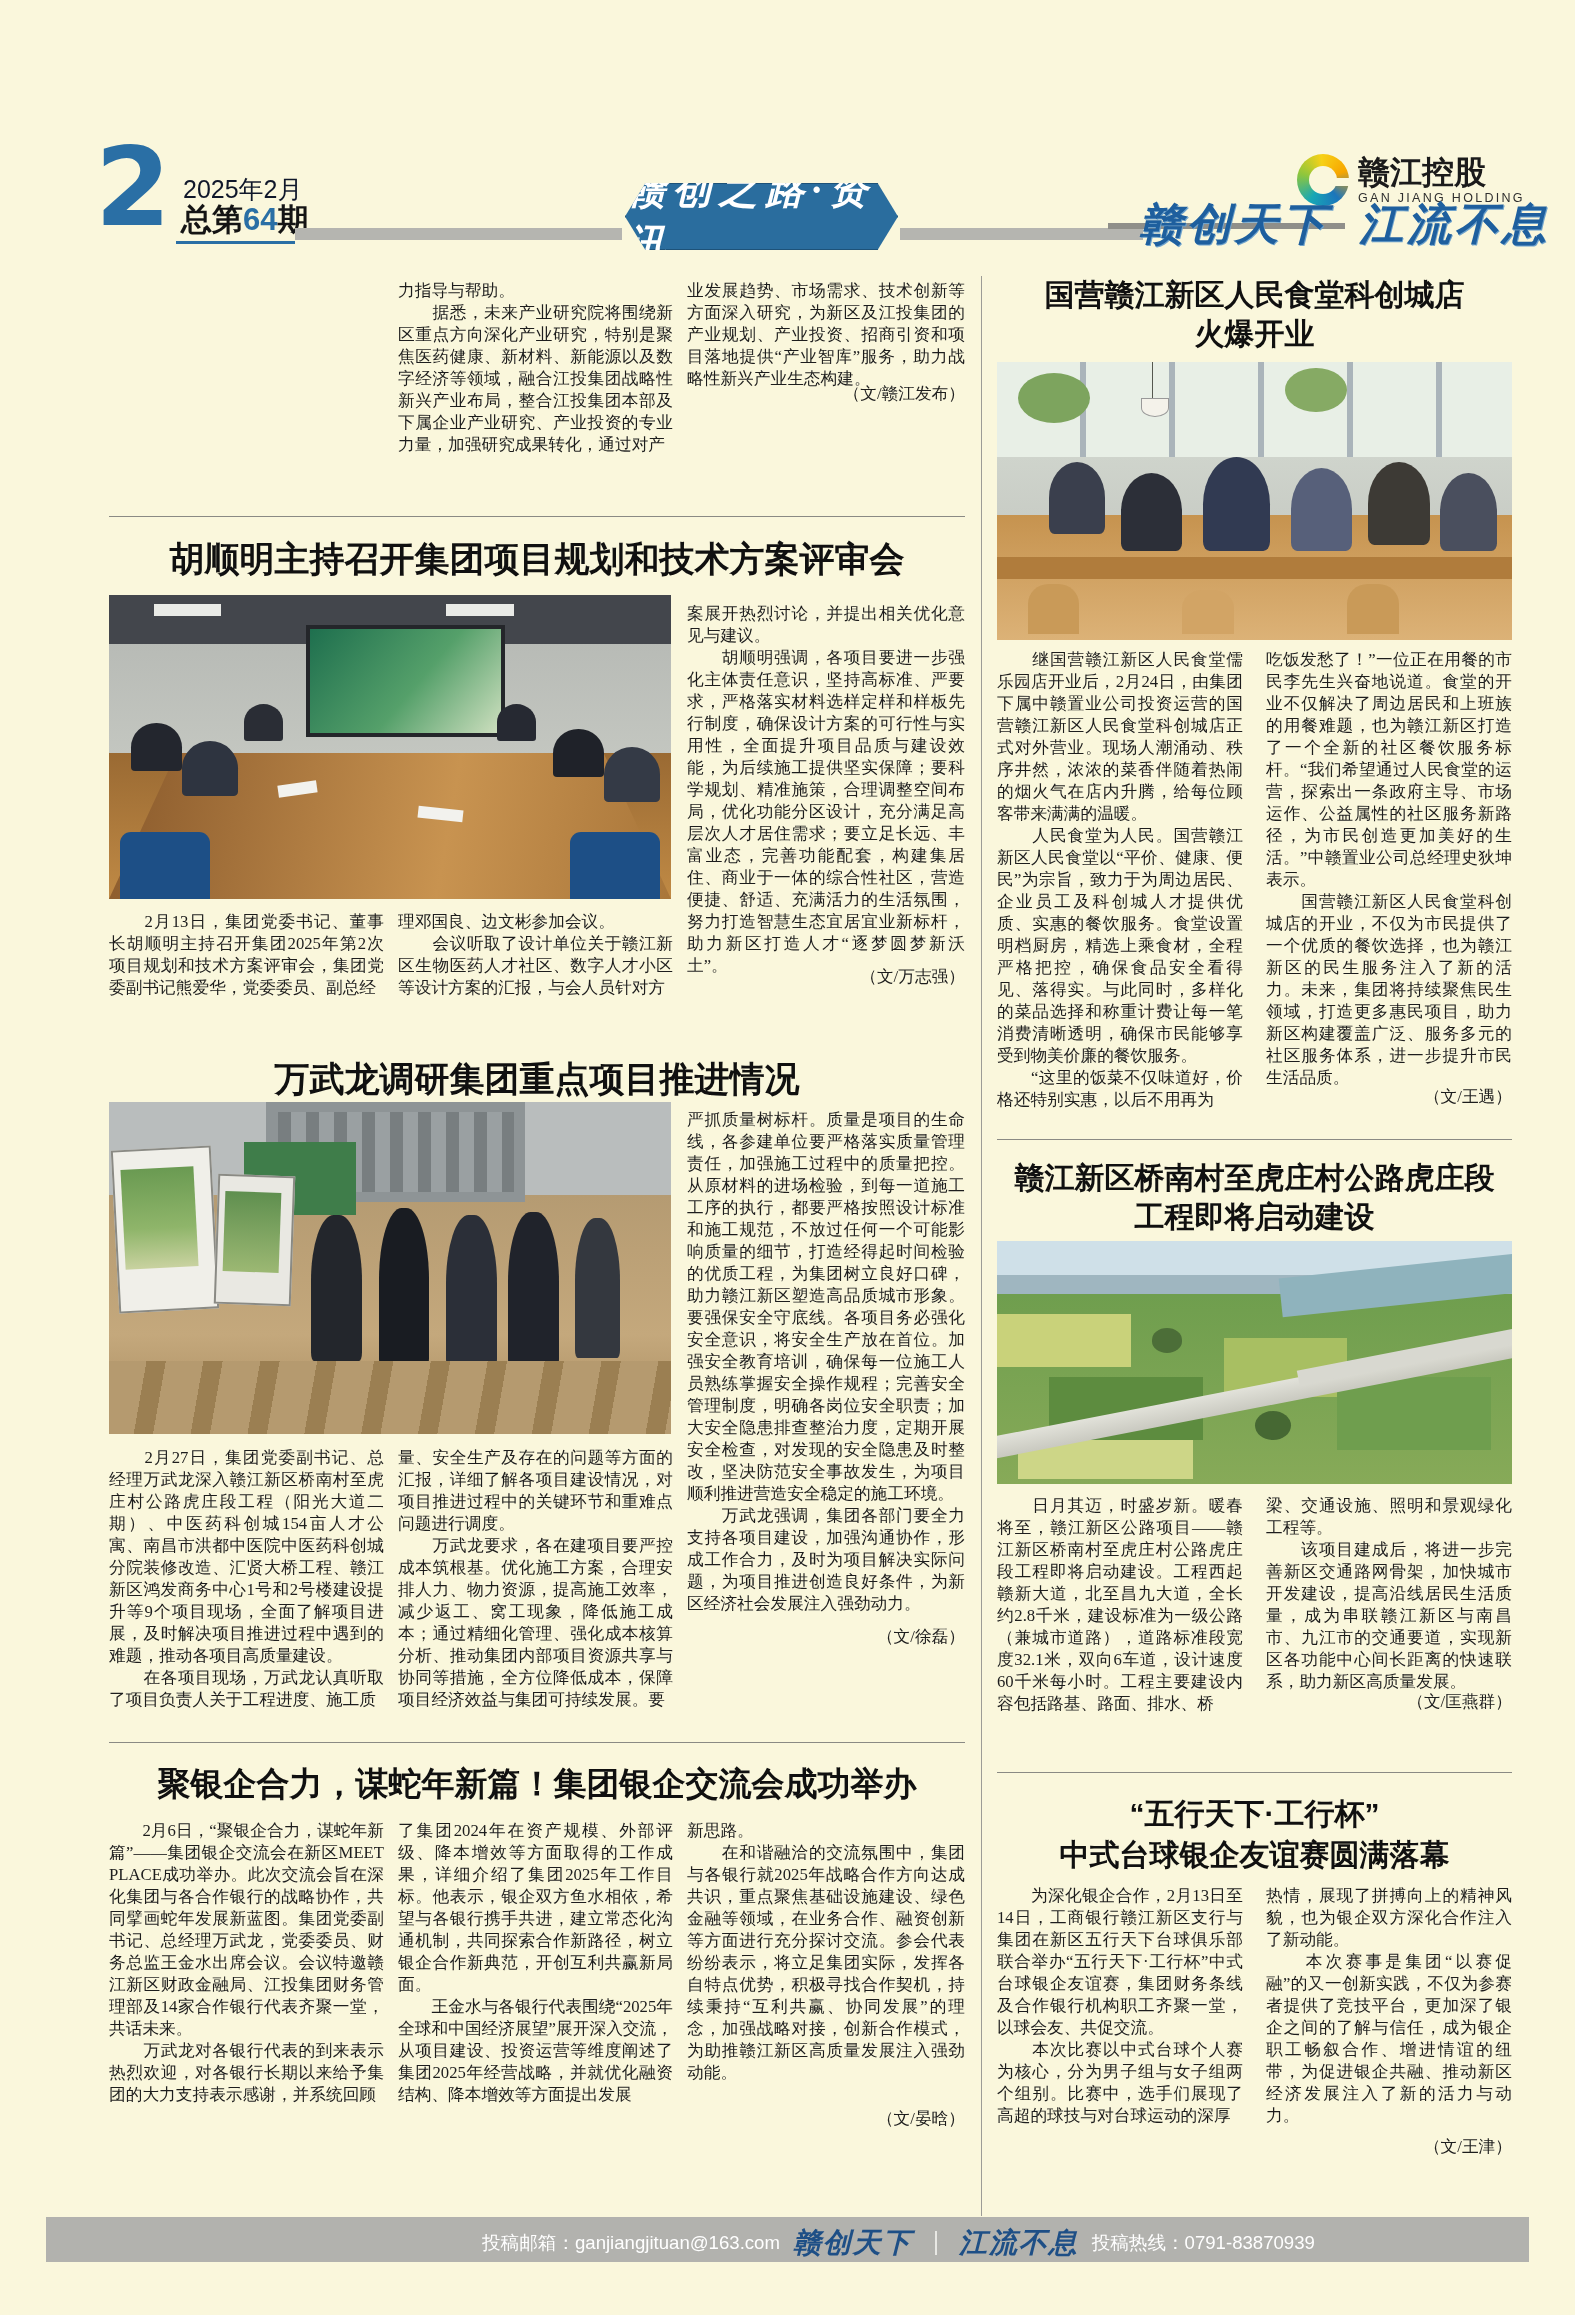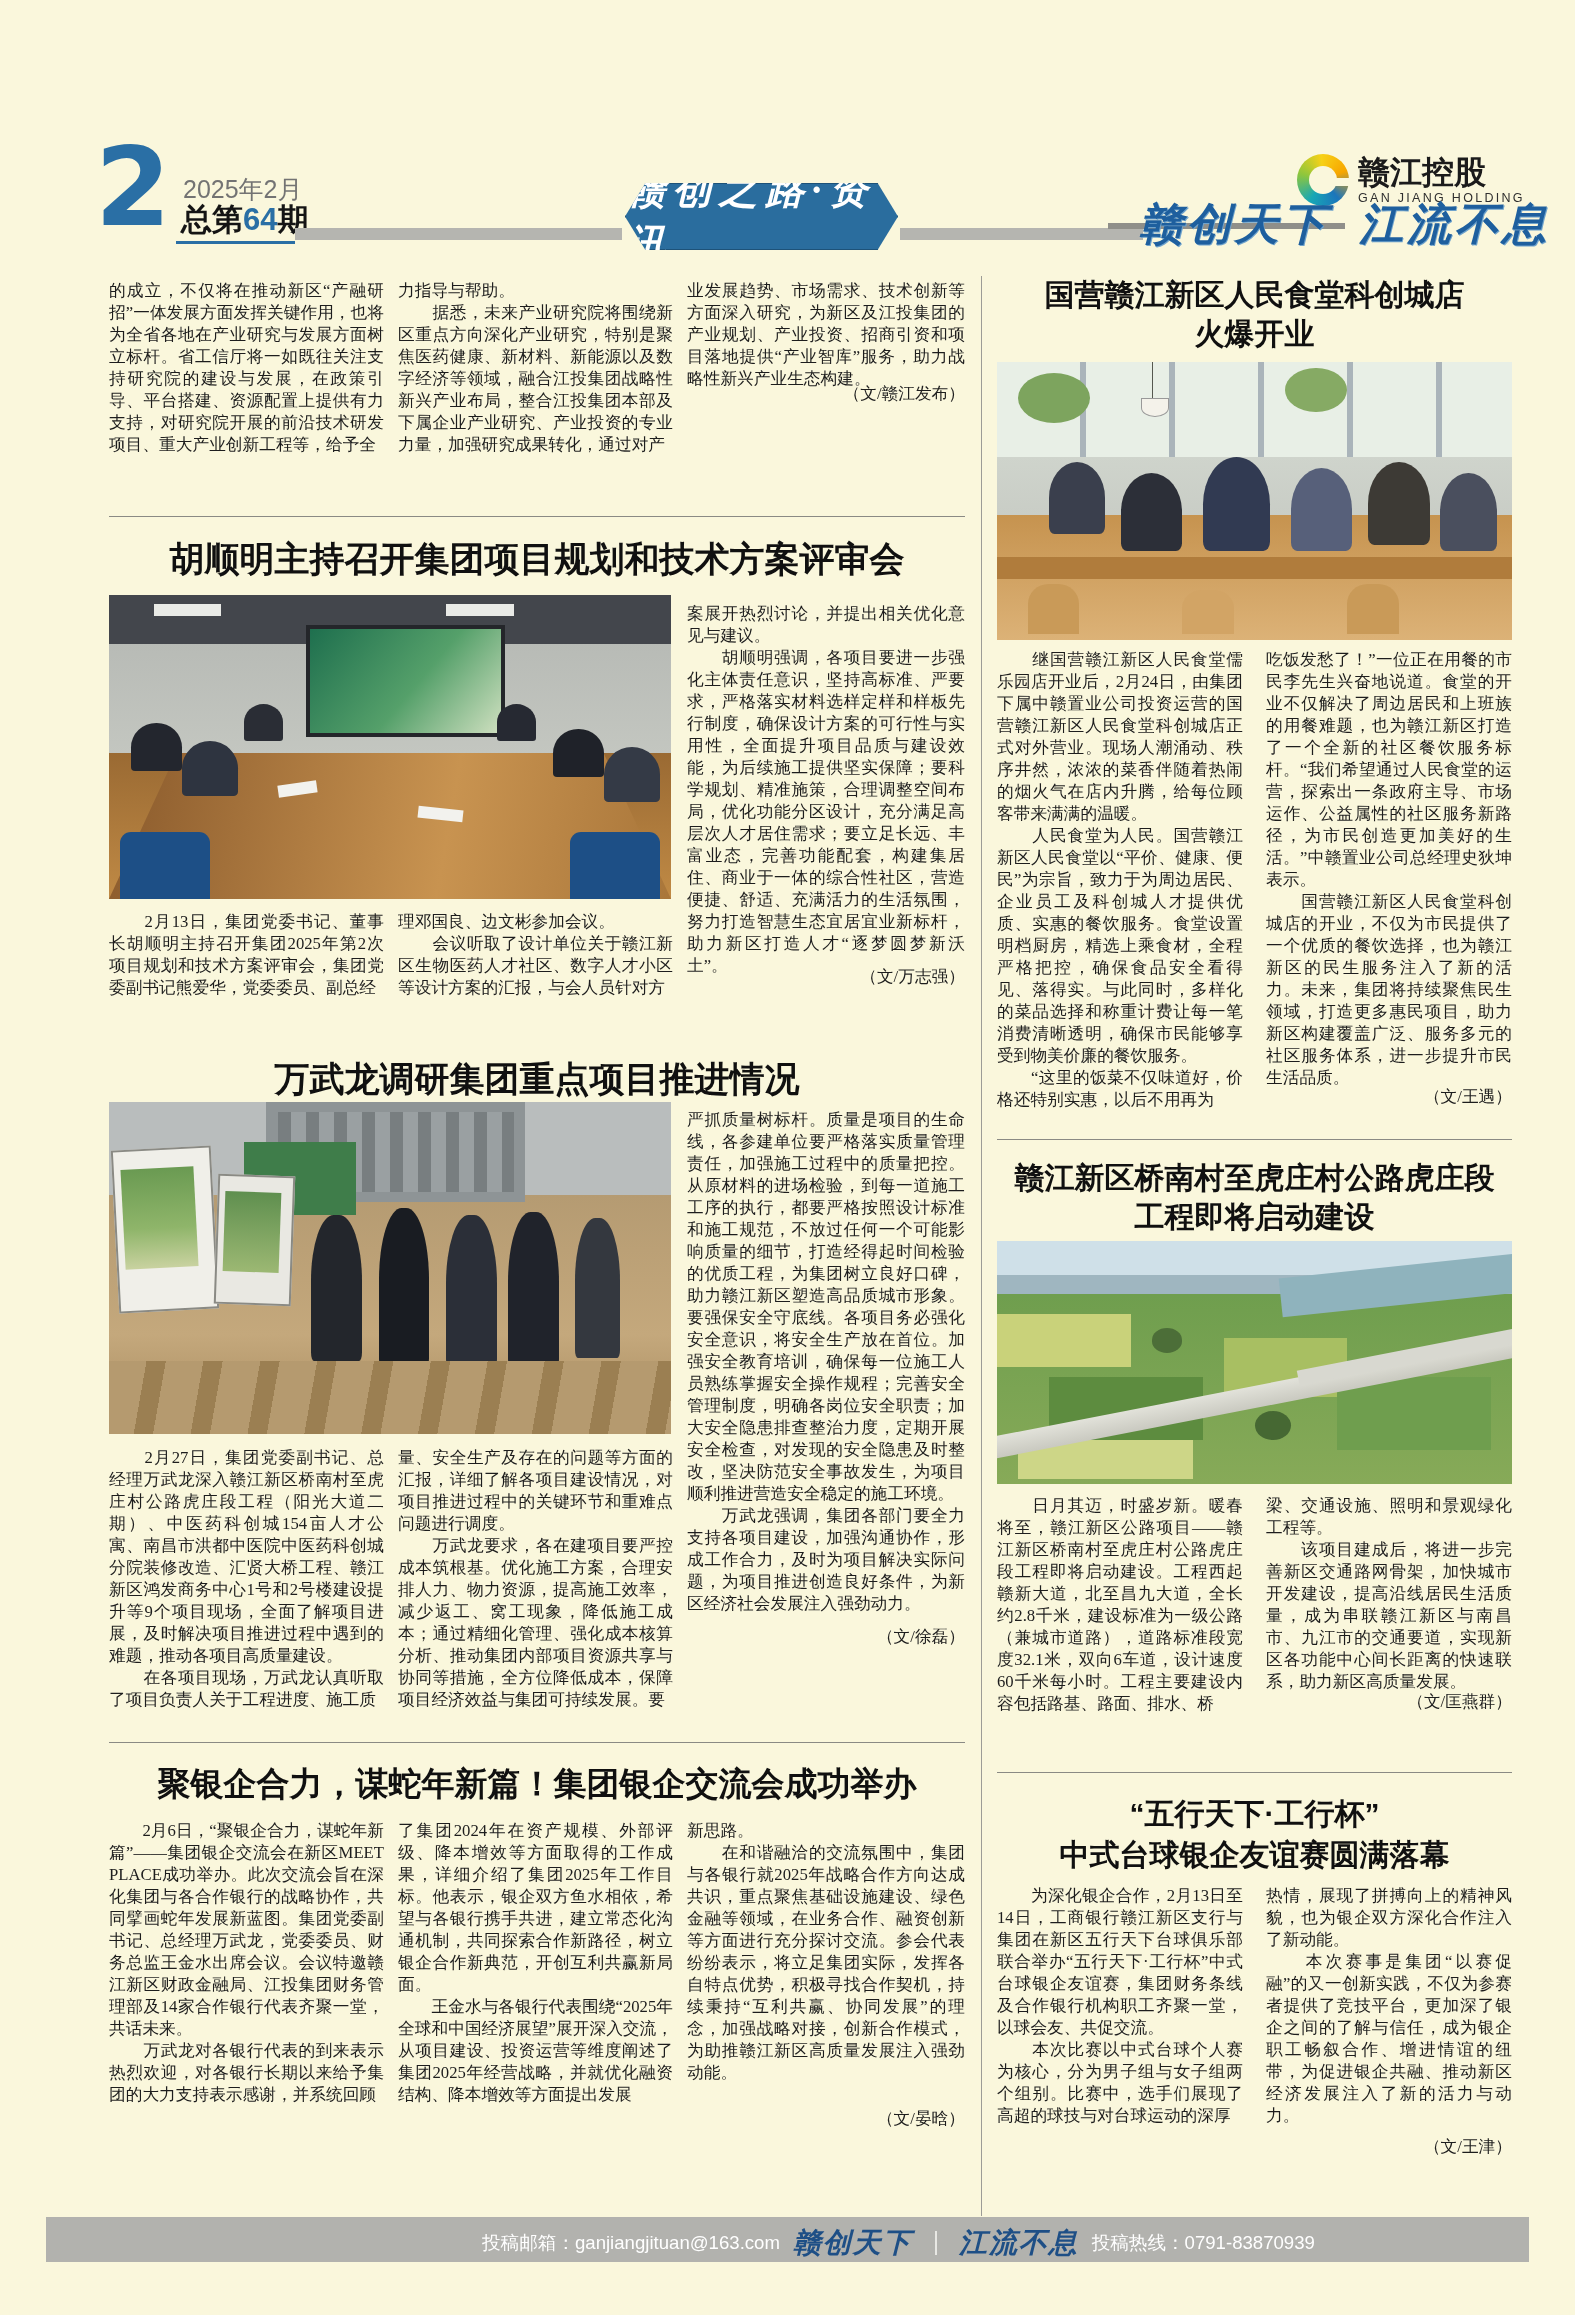--- a/index.html
+++ b/index.html
@@ -2,21 +2,21 @@
 <html style="font-size:15px"><head>
 <meta charset="utf-8">
 <style>
   html,body{margin:0;padding:0;}
   .page{position:relative;width:1576px;height:2315px;background:#faf7dc;overflow:hidden;
         font-family:"Liberation Serif","DejaVu Serif",serif;color:#1d1d1d;}
   .abs{position:absolute;}
   
   .pagenum{font-family:"DejaVu Sans","Liberation Sans",sans-serif;font-weight:bold;
            font-size:109px;line-height:93px;color:#2a6fa5;}
-  .dateline{font-family:"Liberation Sans",sans-serif;font-size:25px;line-height:30px;color:#737373;}
+  .dateline{font-family:"Liberation Sans",sans-serif;font-size:25px;line-height:30px;color:#0f172a;}
   .issueline{font-family:"Liberation Sans",sans-serif;font-size:31px;line-height:35px;color:#141414;font-weight:bold;}
   .issueline b{color:#2a6fa5;}
   .blue-underline{height:2.8px;background:#2a6fa5;}
   .gray-bar{background:#b5b5b0;}
   .banner{background:#2a6d9e;clip-path:polygon(0 50%,20.4px 0,calc(100% - 20.4px) 0,100% 50%,calc(100% - 20.4px) 100%,20.4px 100%);
           display:flex;align-items:center;justify-content:center;border:1.9px solid #1d5279;}
   .banner span{color:#fff;font-size:39px;font-weight:bold;letter-spacing:7.4px;
                font-family:"Liberation Serif",serif;font-style:italic;}
   .logo-mark{width:52px;height:52px;border-radius:50%;
              background:conic-gradient(from 140deg,#1b75bb,#18a7b5,#8cc63e,#f7d117,#f7a600,#1b75bb);}
@@ -65,21 +65,20 @@
     <div class="logo-mark"></div>
     <div class="logo-hole"></div>
     <div class="logo-notch"></div>
   </div>
   <div class="abs logo-cn" style="left:1358px;top:156px;">赣江控股</div>
   <div class="abs logo-en" style="left:1358px;top:191px;">GAN JIANG HOLDING</div>
   <div class="abs slogan" style="left:1139px;top:195px;"><span>赣创天下</span>&nbsp;&nbsp;<span>江流不息</span></div>
 
   <div class="abs vdivider" style="left:981px;top:276px;height:1940px;"></div>
 
-  <div class="abs col" style="left:109px;top:280px;width:275px;height:186px;">的成立，不仅将在推动新区“产融研招”一体发展方面发挥关键作用，也将为全省各地在产业研究与发展方面树立标杆。省工信厅将一如既往关注支持研究院的建设与发展，在政策引导、平台搭建、资源配置上提供有力支持，对研究院开展的前沿技术研发项目、重大产业创新工程等，给予全</div>
   <div class="abs col" style="left:398px;top:280px;width:275px;height:186px;">力指导与帮助。
 　　据悉，未来产业研究院将围绕新区重点方向深化产业研究，特别是聚焦医药健康、新材料、新能源以及数字经济等领域，融合江投集团战略性新兴产业布局，整合江投集团本部及下属企业产业研究、产业投资的专业力量，加强研究成果转化，通过对产</div>
   <div class="abs col" style="left:687px;top:280px;width:278px;height:111px;">业发展趋势、市场需求、技术创新等方面深入研究，为新区及江投集团的产业规划、产业投资、招商引资和项目落地提供“产业智库”服务，助力战略性新兴产业生态构建。</div>
   <div class="abs byline" style="left:687px;top:382px;width:278px;">（文/赣江发布）</div>
 
   <div class="abs hrule" style="left:109px;top:516px;width:856px;"></div>
 
   <div class="abs headline h-big" style="left:109px;top:536px;width:856px;">胡顺明主持召开集团项目规划和技术方案评审会</div>
 
   <div class="photo" style="left:109px;top:595px;width:562px;height:304px;background:linear-gradient(#43464c 0,#43464c 16%,#b8bbb6 16%,#c3c6c0 52%,#9a6a33 52%,#c08a45 100%);">

